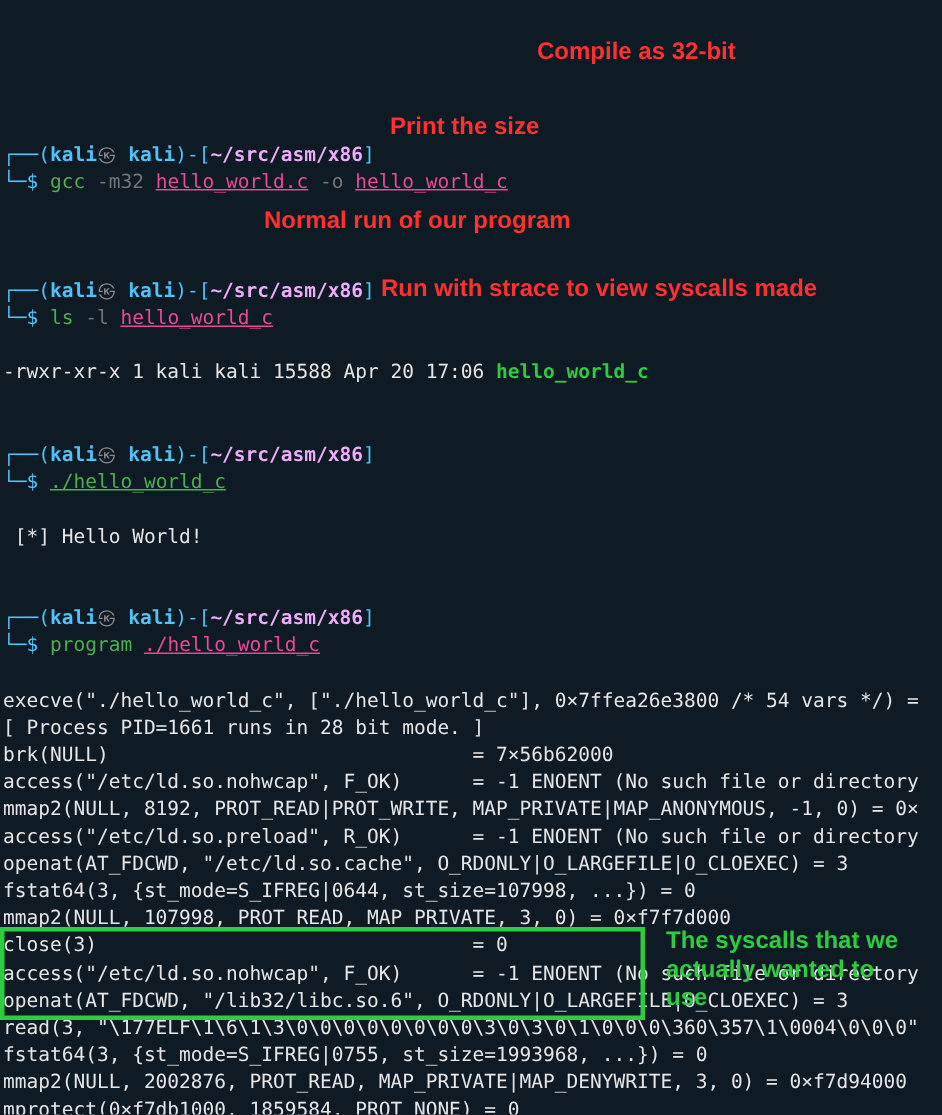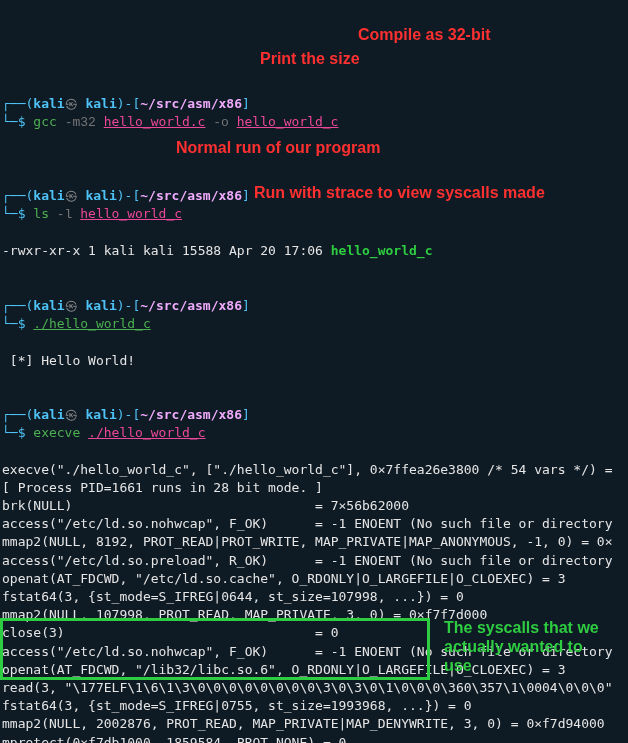--- a/index.html
+++ b/index.html
@@ -17,21 +17,21 @@
     white-space: pre;
   }
   .bracket { color: #4fc3f7; }
   .user { color: #4fc3f7; font-weight: bold; }
   .at { color: #888; }
   .host { color: #4fc3f7; font-weight: bold; }
   .path { color: #f0abfc; font-weight: bold; }
   .dollar { color: #4fc3f7; }
   .cmd { color: #ec4899; }
   .cmd-green { color: #4caf50; text-align: right; }
-  .opt { color: #757575; font-family: Liberation Mono, monospace; }
+  .opt { color: #757575; }
   .underline { text-decoration: underline; }
   .annot {
     color: #ff3030;
     font-family: Arial, sans-serif;
     font-weight: bold;
     font-size: 16px;
     position: absolute;
     white-space: normal;
   }
   .annot-green {
@@ -57,32 +57,32 @@
 
 
 
 <span><span class="bracket">┌──(</span><span class="user">kali</span><span class="at">㉿</span> <span class="host">kali</span><span class="bracket">)-[</span><span class="path">~/src/asm/x86</span><span class="bracket">]</span></span>
 <span><span class="bracket">└─</span><span class="dollar">$</span> <span class="cmd-green">gcc</span> <span class="opt">-m32</span> <span class="cmd underline">hello_world.c</span> <span class="opt">-o</span> <span class="cmd underline">hello_world_c</span></span>
 <div class="annot" style="left:358px; top:24px;">Compile as 32-bit</div>
 
 
 <span><span class="bracket">┌──(</span><span class="user">kali</span><span class="at">㉿</span> <span class="host">kali</span><span class="bracket">)-[</span><span class="path">~/src/asm/x86</span><span class="bracket">]</span></span>
 <span><span class="bracket">└─</span><span class="dollar">$</span> <span class="cmd-green">ls</span> <span class="opt">-l</span> <span class="cmd underline">hello_world_c</span></span>
-<div class="annot" style="left:260px; top:48px;">Print the size</div>
+<div class="annot" style="left:260px; top:74px;">Print the size</div>
 <span><span class="out">-rwxr-xr-x 1 kali kali 15588 Apr 20 17:06 </span><span class="exec">hello_world_c</span></span>
 
 
 <span><span class="bracket">┌──(</span><span class="user">kali</span><span class="at">㉿</span> <span class="host">kali</span><span class="bracket">)-[</span><span class="path">~/src/asm/x86</span><span class="bracket">]</span></span>
 <span><span class="bracket">└─</span><span class="dollar">$</span> <span class="cmd-green underline">./hello_world_c</span></span>
 <div class="annot" style="left:176px; top:137px;">Normal run of our program</div>
 <span class="out"> [*] Hello World!</span>
 
 
 <span><span class="bracket">┌──(</span><span class="user">kali</span><span class="at">㉿</span> <span class="host">kali</span><span class="bracket">)-[</span><span class="path">~/src/asm/x86</span><span class="bracket">]</span></span>
-<span><span class="bracket">└─</span><span class="dollar">$</span> <span class="cmd-green">execve</span> <span class="cmd underline">./hello_world_c</span></span>
+<span><span class="bracket">└─</span><span class="dollar">$</span> <span class="cmd-green">program</span> <span class="cmd underline">./hello_world_c</span></span>
 <div class="annot" style="left:254px; top:182px;">Run with strace to view syscalls made</div>
 <span class="out">execve("./hello_world_c", ["./hello_world_c"], 0×7ffea26e3800 /* 54 vars */) = </span>
 <span class="out">[ Process PID=1661 runs in 28 bit mode. ]</span>
 <span class="out">brk(NULL)                               = 7×56b62000</span>
 <span class="out">access("/etc/ld.so.nohwcap", F_OK)      = -1 ENOENT (No such file or directory</span>
 <span class="out">mmap2(NULL, 8192, PROT_READ|PROT_WRITE, MAP_PRIVATE|MAP_ANONYMOUS, -1, 0) = 0×</span>
 <span class="out">access("/etc/ld.so.preload", R_OK)      = -1 ENOENT (No such file or directory</span>
 <span class="out">openat(AT_FDCWD, "/etc/ld.so.cache", O_RDONLY|O_LARGEFILE|O_CLOEXEC) = 3</span>
 <span class="out">fstat64(3, {st_mode=S_IFREG|0644, st_size=107998, ...}) = 0</span>
 <span class="out">mmap2(NULL, 107998, PROT_READ, MAP_PRIVATE, 3, 0) = 0×f7f7d000</span>

